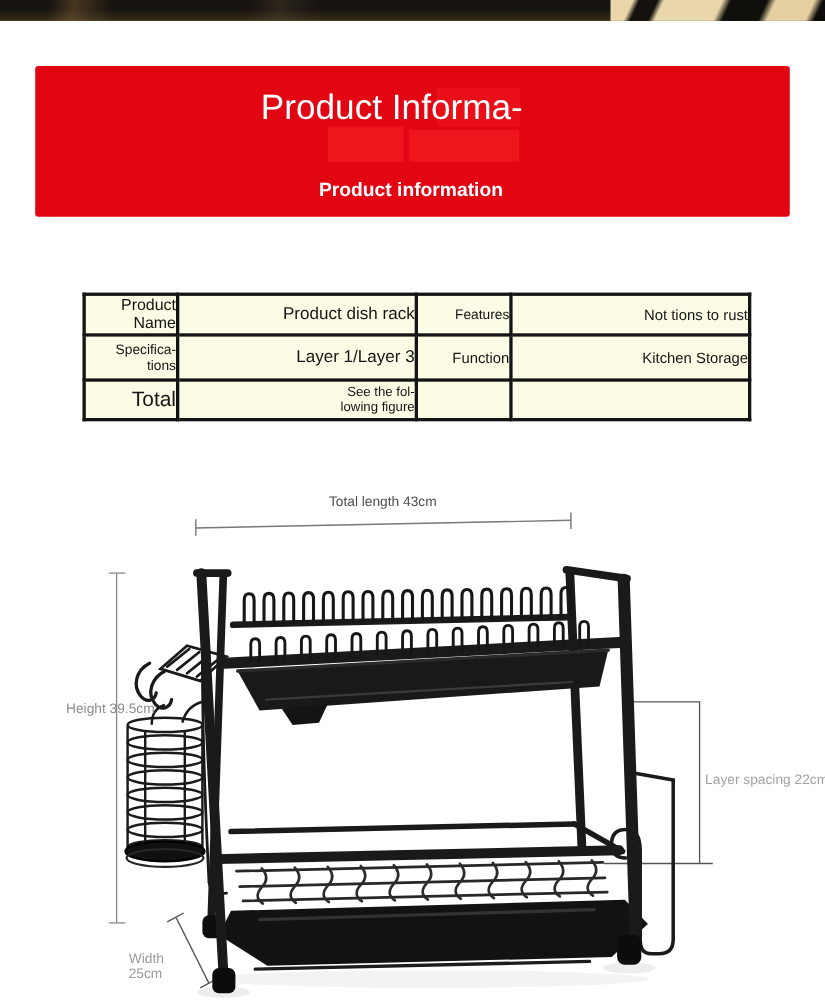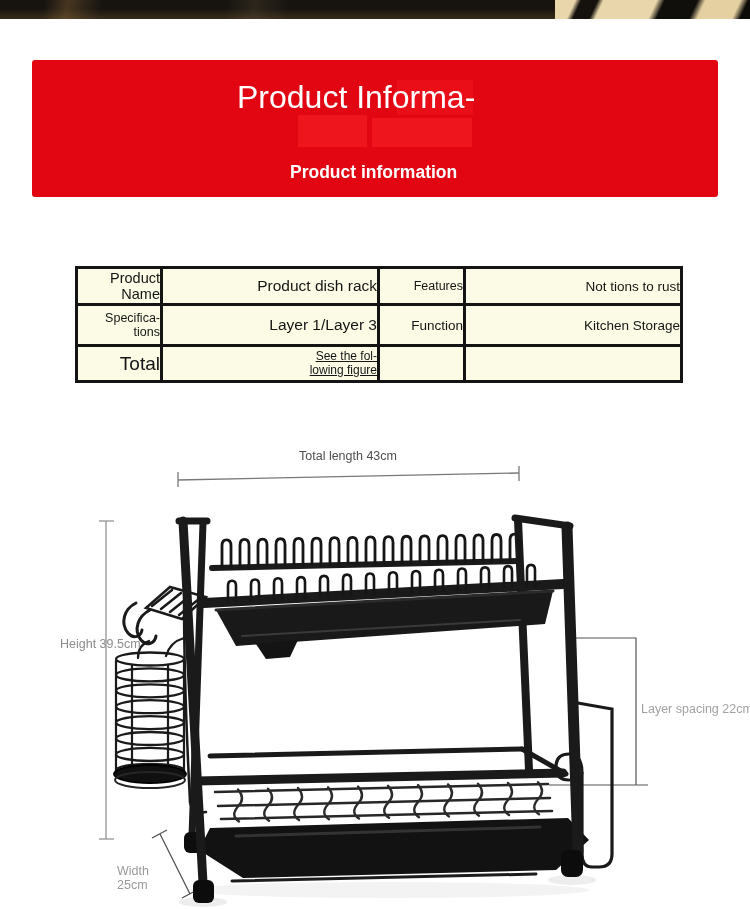--- a/index.html
+++ b/index.html
@@ -45,21 +45,21 @@
   table.spec td{border:3px solid var(--table-border);color:#151515;
     vertical-align:middle;text-align:right;white-space:pre-line;padding:0;}
   td.lab{text-align:left;padding-left:9px;}
   .r1h{height:37px;} .r2h{height:41px;} .r3h{height:36px;}
   .f-prodname{font-size:14.5px;line-height:16px;}
   .f-specs{font-size:12.5px;line-height:14.5px;}
   .f-size{font-size:19px;padding-left:11px;}
   .f-big{font-size:15.5px;}
   .f-feat{font-size:12.5px;}
   .f-med{font-size:13.5px;}
-  .f-small{font-size:12px;line-height:13.5px;text-decoration:underline;}
+  .f-small{font-size:12px;line-height:13.5px;}
   
   .diagram{position:absolute;left:0;top:440px;}
   .dim-text{font-family:"Liberation Sans","DejaVu Sans",sans-serif;font-size:12.5px;}
 </style>
 </head>
 <body>
 
 <div class="page">
 
   <div class="photo-strip">

